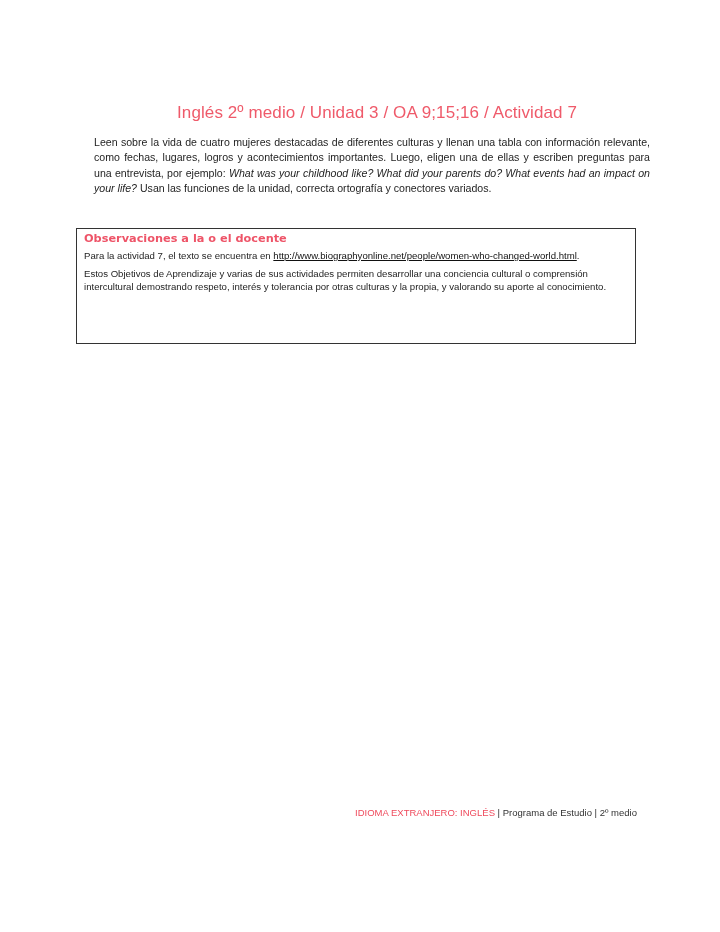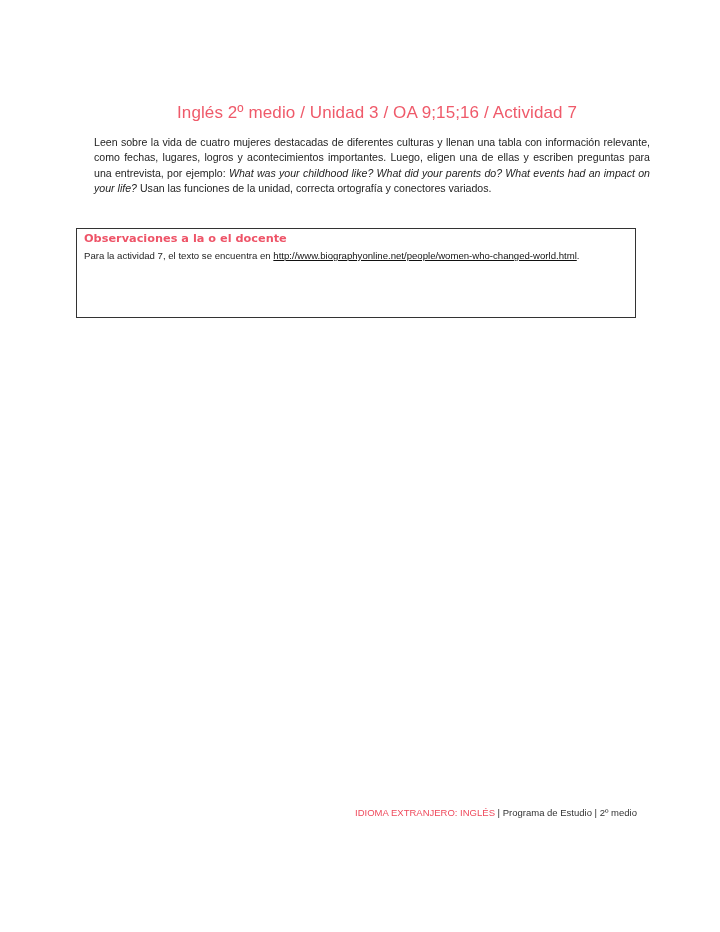--- a/index.html
+++ b/index.html
@@ -38,21 +38,21 @@
       color: #1e1e1e;
     }
     .activity-text em {
       font-style: italic;
     }
     .obs-box {
       position: absolute;
       top: 228px;
       left: 76px;
       width: 560px;
-      height: 90px;
+      height: 116px;
       border: 1.5px solid #333333;
       box-sizing: border-box;
       padding: 2px 7px 16px 7px;
     }
     .obs-title {
       font-family: "DejaVu Sans", sans-serif;
       font-weight: bold;
       font-size: 11.3px;
       color: #ee5468;
       margin: 1px 0 4px 0;
@@ -94,19 +94,20 @@
 
   <p class="activity-text" style="margin:12px;">
     <span>Leen sobre la vida de cuatro mujeres destacadas de diferentes culturas y llenan una tabla con información relevante, como fechas, lugares, logros y acontecimientos importantes. Luego, eligen una de ellas y escriben preguntas para una entrevista, por ejemplo: </span><em>What was your childhood like? What did your parents do? What events had an impact on your life?</em><span> Usan las funciones de la unidad, correcta ortografía y conectores variados.</span>
   </p>
 
   <div class="obs-box">
     <div class="obs-title">Observaciones a la o el docente</div>
     <p class="obs-para">
       <span>Para la actividad 7, el texto se encuentra en </span><a class="obs-link">http://www.biographyonline.net/people/women-who-changed-world.html</a><span>.</span>
     </p>
+    <p class="obs-para">Estos Objetivos de Aprendizaje y varias de sus actividades permiten desarrollar una conciencia cultural o comprensión intercultural demostrando respeto, interés y tolerancia por otras culturas y la propia, y valorando su aporte al conocimiento.</p>
   </div>
 
   <div class="footer">
     <span class="subject">IDIOMA EXTRANJERO: INGLÉS</span><span class="sep"> | </span><span>Programa de Estudio</span><span class="sep"> | </span><span>2º medio</span>
   </div>
 
 </div>
 
 </body></html>

